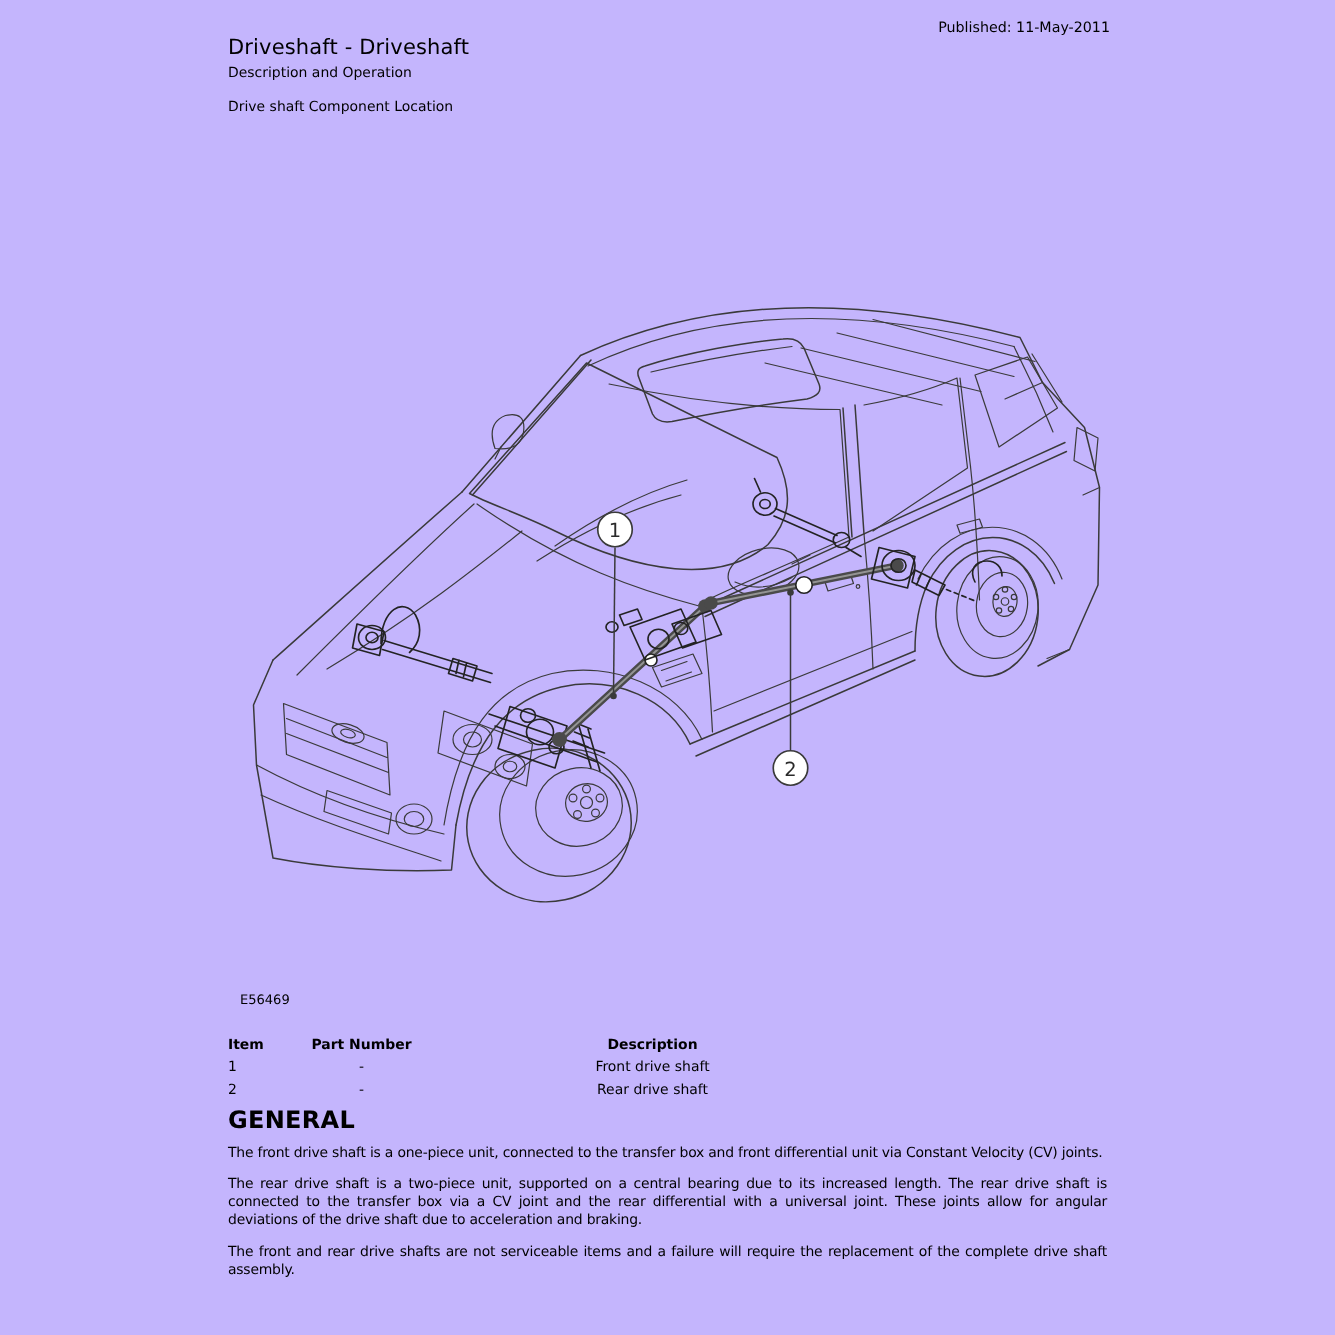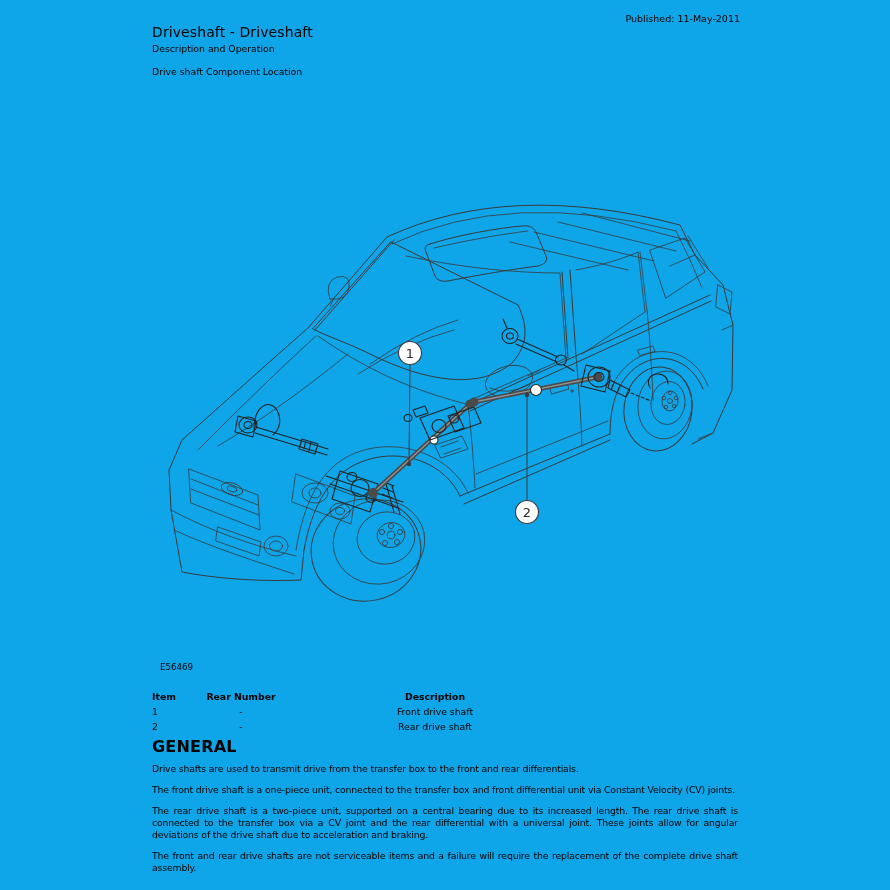--- a/index.html
+++ b/index.html
@@ -1,16 +1,16 @@
 <!DOCTYPE html>
 <html><head>
 <meta charset="utf-8">
 <style>
   html,body{margin:0;padding:0;background:#fff;}
-  .page{position:relative;width:890px;height:890px;background:#0ea5e9;overflow:hidden;
+  .page{position:relative;width:890px;height:890px;background:#c4b5fd;overflow:hidden;
         font-family:"DejaVu Sans","Liberation Sans",sans-serif;color:#000;}
   .published{position:absolute;top:13px;right:150px;font-size:9.5px;}
   .title{position:absolute;top:24px;left:152px;margin:0;font-size:14px;font-weight:400;letter-spacing:.1px;}
   .subtitle{position:absolute;top:43px;left:152px;font-size:9.3px;}
   .section-heading{position:absolute;top:66px;left:152px;font-size:9.3px;}
   .figure{position:absolute;left:158px;top:178px;width:600px;height:480px;}
   .figure-code{position:absolute;left:160px;top:662px;font-size:8.7px;}
   table.parts{position:absolute;left:152px;top:689px;border-collapse:collapse;font-size:9.3px;line-height:15px;}
   table.parts th,table.parts td{padding:0;font-weight:normal;vertical-align:top;}
   table.parts th{font-weight:700;}
@@ -203,40 +203,39 @@
       <text class="callout-num" x="369" y="339">2</text>
     </g>
   </svg>
 
   <div class="figure-code">E56469</div>
 
   <table class="parts">
     <thead>
       <tr>
         <th class="col-item">Item</th>
-        <th class="col-part">Rear Number</th>
+        <th class="col-part">Part Number</th>
         <th class="col-desc">Description</th>
       </tr>
     </thead>
     <tbody>
       <tr>
         <td class="col-item">1</td>
         <td class="col-part">-</td>
         <td class="col-desc">Front drive shaft</td>
       </tr>
       <tr>
         <td class="col-item">2</td>
         <td class="col-part">-</td>
         <td class="col-desc">Rear drive shaft</td>
       </tr>
     </tbody>
   </table>
 
   <h2 class="general">GENERAL</h2>
 
   <div class="paragraphs">
-    <p>Drive shafts are used to transmit drive from the transfer box to the front and rear differentials.</p>
     <p>The front drive shaft is a one-piece unit, connected to the transfer box and front differential unit via Constant Velocity (CV) joints.</p>
     <p>The rear drive shaft is a two-piece unit, supported on a central bearing due to its increased length. The rear drive shaft is connected to the transfer box via a CV joint and the rear differential with a universal joint. These joints allow for angular deviations of the drive shaft due to acceleration and braking.</p>
     <p>The front and rear drive shafts are not serviceable items and a failure will require the replacement of the complete drive shaft assembly.</p>
   </div>
 
 </div>
 
 </body></html>

